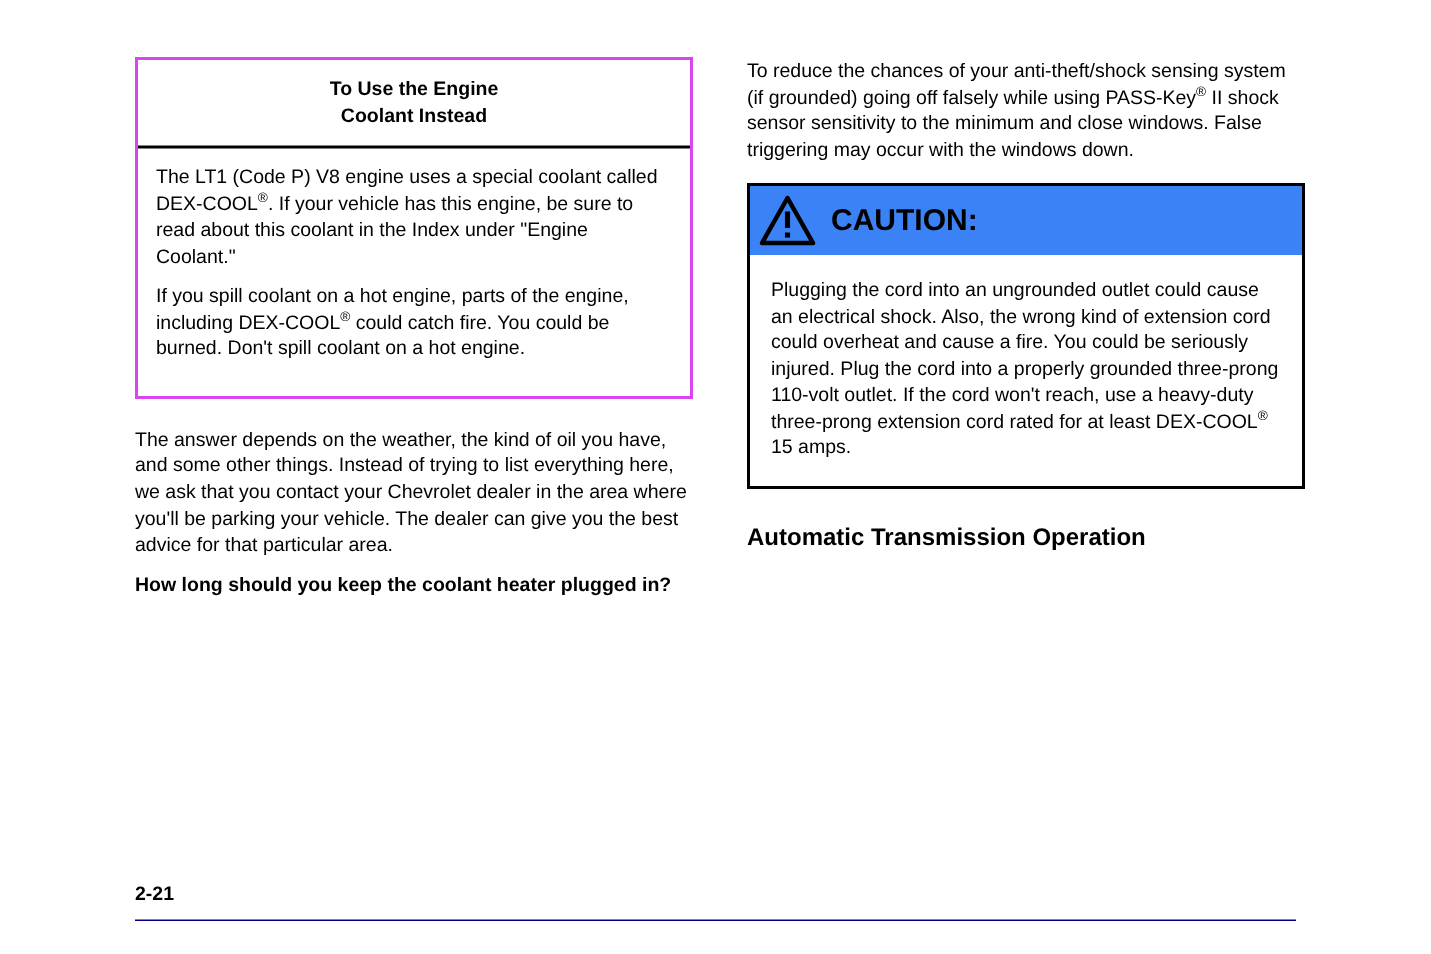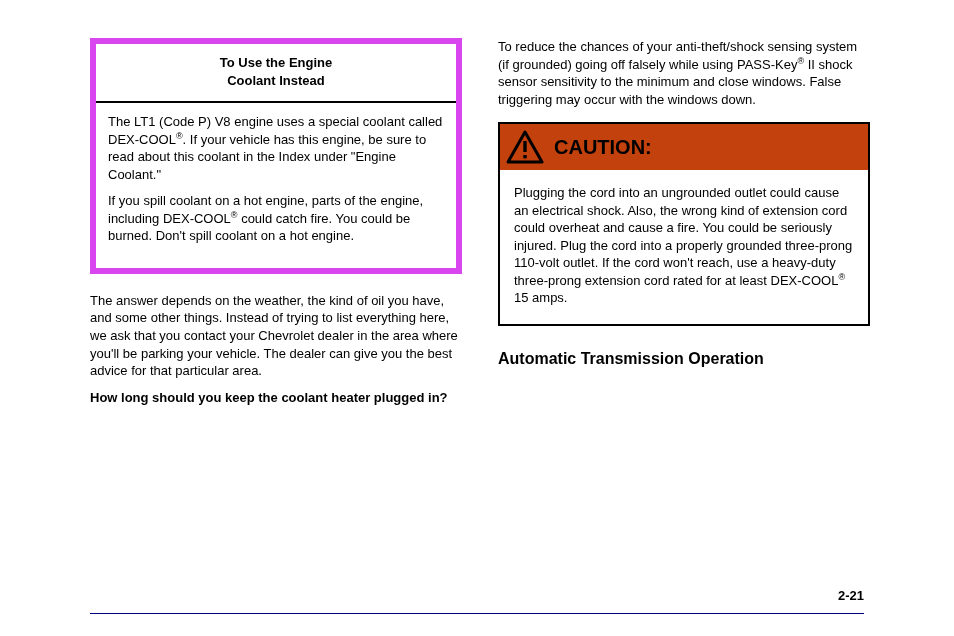--- a/index.html
+++ b/index.html
@@ -22,21 +22,21 @@
     padding: 38px 90px 30px 90px;
   }
   .col {
     position: absolute;
     width: 370px;
   }
   .col.left  { left: 90px;  top: 38px; }
   .col.right { left: 498px; top: 38px; }
 
   .box {
-    border: 6px solid #d946ef;
+    border: 2px solid #d946ef;
     width: 372px;
   }
   .box .hdr {
     padding: 10px 12px 12px 12px;
     text-align: center;
     font-weight: bold;
   }
   .box .rule {
     border-bottom: 2px solid #000;
   }
@@ -48,21 +48,21 @@
     font-size: 16px;
     font-weight: bold;
     margin: 22px 0 10px 0;
   }
 
   .caution {
     border: 2px solid #000;
     width: 372px;
   }
   .caution .yellow {
-    background: #c2410c;
+    background: #3b82f6;
     display: flex;
     align-items: center;
     padding: 6px 10px 6px 6px;
   }
   .caution .yellow .label {
     font-size: 20px;
     font-weight: bold;
     margin-left: 10px;
   }
   .caution .cbody {
@@ -77,21 +77,21 @@
 
   .footer {
     position: absolute;
     left: 90px;
     right: 90px;
     bottom: 22px;
   }
   .footer .page-no {
     font-size: 13px;
     font-weight: bold;
-    text-align: right;
+    text-align: left;
     margin-bottom: 8px;
   }
   .footer .blue-line {
     border-bottom: 1.5px solid #000080;
   }
 
   .free-text { }
 
   svg.tri { display:block; }
 </style>

